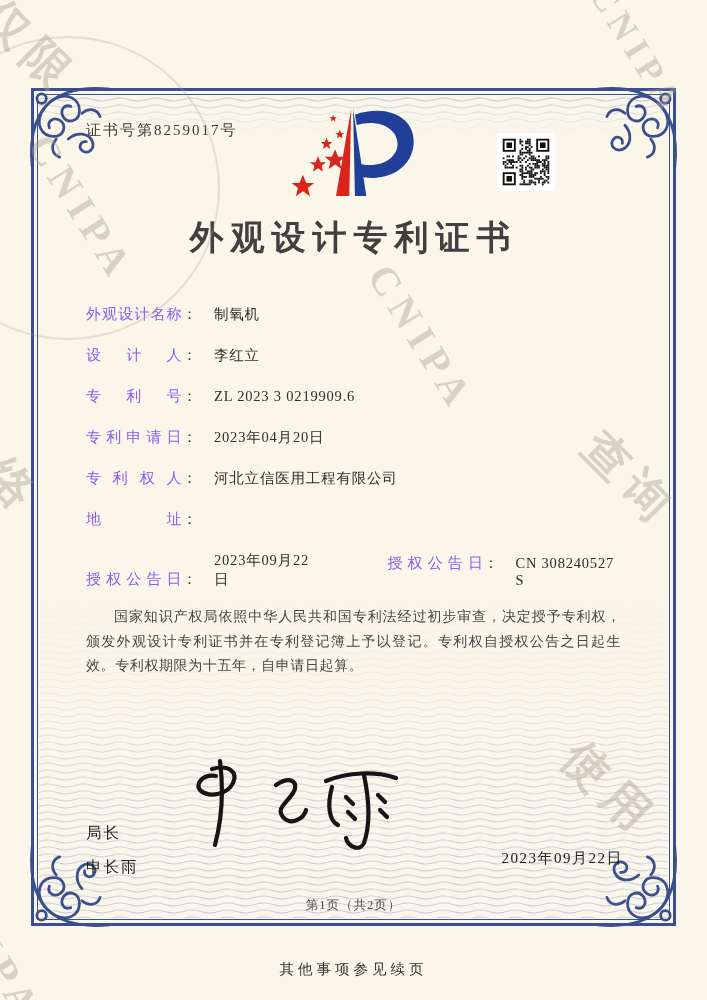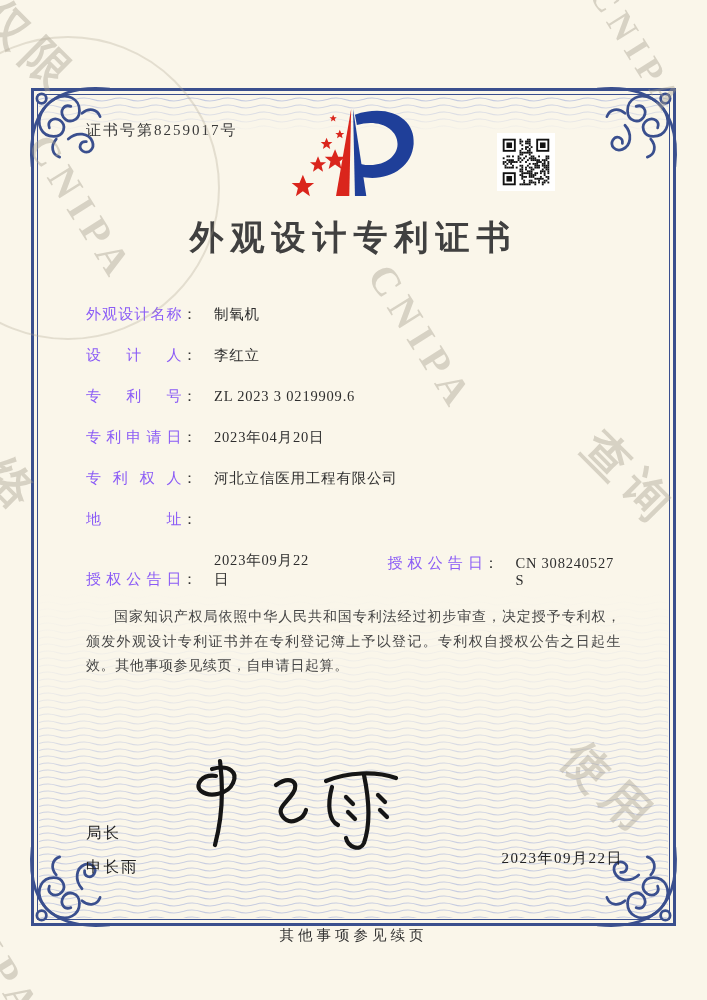--- a/index.html
+++ b/index.html
@@ -63,21 +63,21 @@
     margin:0 0 9px 0;font-size:14px;line-height:1.75;text-align:justify;
     text-indent:2em;letter-spacing:.6px;color:#454545;
   }
   .director-block{position:absolute;left:52px;top:732px;font-size:15.5px;letter-spacing:2px;color:#222;}
   .director-block .line2{margin-top:13px;}
   .signature{position:absolute;left:146px;top:664px;width:238px;height:100px;}
   .signature svg{width:100%;height:100%;}
   .issue-date{position:absolute;right:50px;top:758px;font-size:15px;letter-spacing:1.5px;color:#222;}
   .page-number{position:absolute;left:0;right:0;bottom:9px;text-align:center;font-size:12.5px;letter-spacing:1px;color:#4a4a4a;}
   .footer-note{
-    position:absolute;left:0;right:0;top:926px;text-align:center;
+    position:absolute;left:0;right:0;top:960px;text-align:center;
     font-size:14.5px;letter-spacing:4px;color:#333;
   }
   
   .wm-layer{position:absolute;inset:0;pointer-events:none;z-index:40;}
   .wm{
     position:absolute;font-weight:700;color:rgba(168,159,143,.42);
     transform-origin:left top;white-space:nowrap;
     font-family:"Liberation Serif","DejaVu Serif",serif;
   }
   .wm-circle{
@@ -422,21 +422,21 @@
             <span class="f-value">2023年09月22日</span>
           <span class="grant-right">
             <span class="f-label">授权公告日</span>
               <span class="f-colon">：</span>
               <span class="f-value">CN 308240527 S</span>
           </span>
         </div>
       </div>
 
       <div class="paras">
-        <p>国家知识产权局依照中华人民共和国专利法经过初步审查，决定授予专利权，颁发外观设计专利证书并在专利登记簿上予以登记。专利权自授权公告之日起生效。其他事项参见续页，自申请日起算。</p>
+        <p>国家知识产权局依照中华人民共和国专利法经过初步审查，决定授予专利权，颁发外观设计专利证书并在专利登记簿上予以登记。专利权自授权公告之日起生效。专利权期限为十五年，自申请日起算。</p>
       </div>
 
       <div class="director-block">
         <div class="line1">局长</div>
         <div class="line2">申长雨</div>
       </div>
 
       <div class="signature">
         <svg viewBox="0 0 238 100">
           <g fill="none" stroke="#151515" stroke-width="4.2" stroke-linecap="round" stroke-linejoin="round">
@@ -448,20 +448,21 @@
             <path d="M184,20 C189,44 191,68 184,88 C180,97 168,92 166,83"></path>
             <path d="M166,42 l7,7"></path>
             <path d="M198,40 l7,7"></path>
             <path d="M168,57 l7,7"></path>
             <path d="M200,55 l7,7"></path>
           </g>
         </svg>
       </div>
 
       <div class="issue-date">2023年09月22日</div>
+      <div class="page-number">第1页（共2页）</div>
     </div>
   </div>
 
   <div class="footer-note">其他事项参见续页</div>
 
   <div class="wm-layer">
     <div class="wm-circle"></div>
     <span class="wm" style="left:12px;top:-14px;font-size:46px;letter-spacing:10px;transform:rotate(45deg);">仅限</span>
     <span class="wm" style="left:58px;top:126px;font-size:40px;letter-spacing:8px;transform:rotate(58deg);">CNIPA</span>
     <span class="wm" style="left:-24px;top:406px;font-size:46px;letter-spacing:10px;transform:rotate(45deg);">网络</span>

